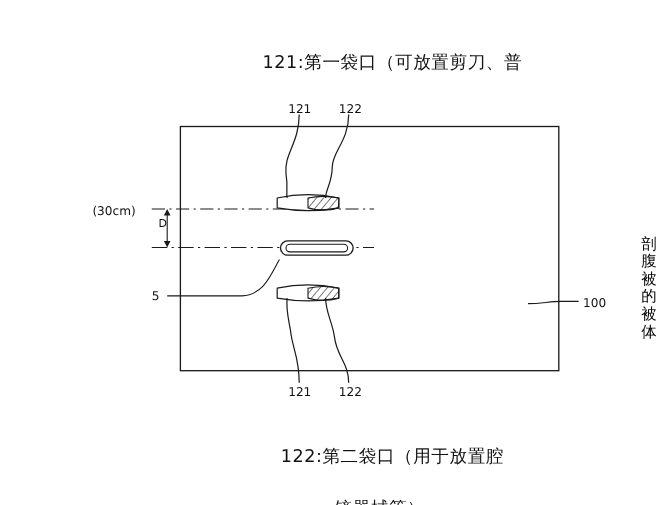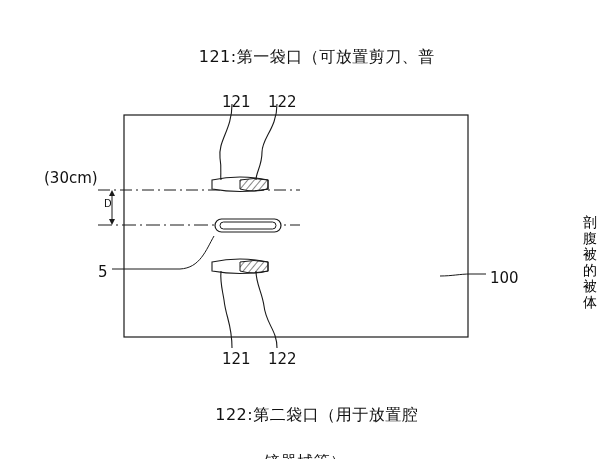--- a/index.html
+++ b/index.html
@@ -11,20 +11,21 @@
     width: 611px;
     height: 459px;
     position: relative;
     font-family: "DejaVu Sans", "Liberation Sans", sans-serif;
     color: #000000;
     overflow: hidden;
   }
   .stage {
     position: absolute;
     inset: 0;
+    margin-left: 40px;
   }
   .txt {
     position: absolute;
     white-space: pre;
     line-height: 1.45;
     color: #111;
   }
   .title-top {
     left: 0;
     top: 22px;
@@ -38,21 +39,21 @@
     top: 380px;
     width: 611px;
     text-align: center;
     font-size: 16px;
     letter-spacing: 0.5px;
   }
   .title-line2 {
     display: block;
   }
   .lbl-small {
-    font-size: 15px;
+    font-size: 11px;
     text-align: right;
   }
   .lbl-tiny {
     font-size: 10px;
   }
   .vert-label {
     position: absolute;
     right: 12px;
     top: 214px;
     width: 18px;
@@ -133,15 +134,15 @@
 
   <div class="txt lbl-small" style="left:222px; top:92px;">121</div>
   <div class="txt lbl-small" style="left:268px; top:92px;">122</div>
   <div class="txt lbl-small" style="left:222px; top:349px;">121</div>
   <div class="txt lbl-small" style="left:268px; top:349px;">122</div>
 
   <div class="txt lbl-small" style="left:98px; top:262px;">5</div>
   <div class="txt lbl-small" style="left:490px; top:268px;">100</div>
   <div class="txt lbl-tiny" style="left:104px; top:197px;">D</div>
 
-  <div class="txt lbl-small" style="left:44px; top:168px;">(30cm)</div>
+  <div class="txt lbl-small" style="left:44px; top:184px;">(30cm)</div>
 
 </div>
 
 </body></html>

